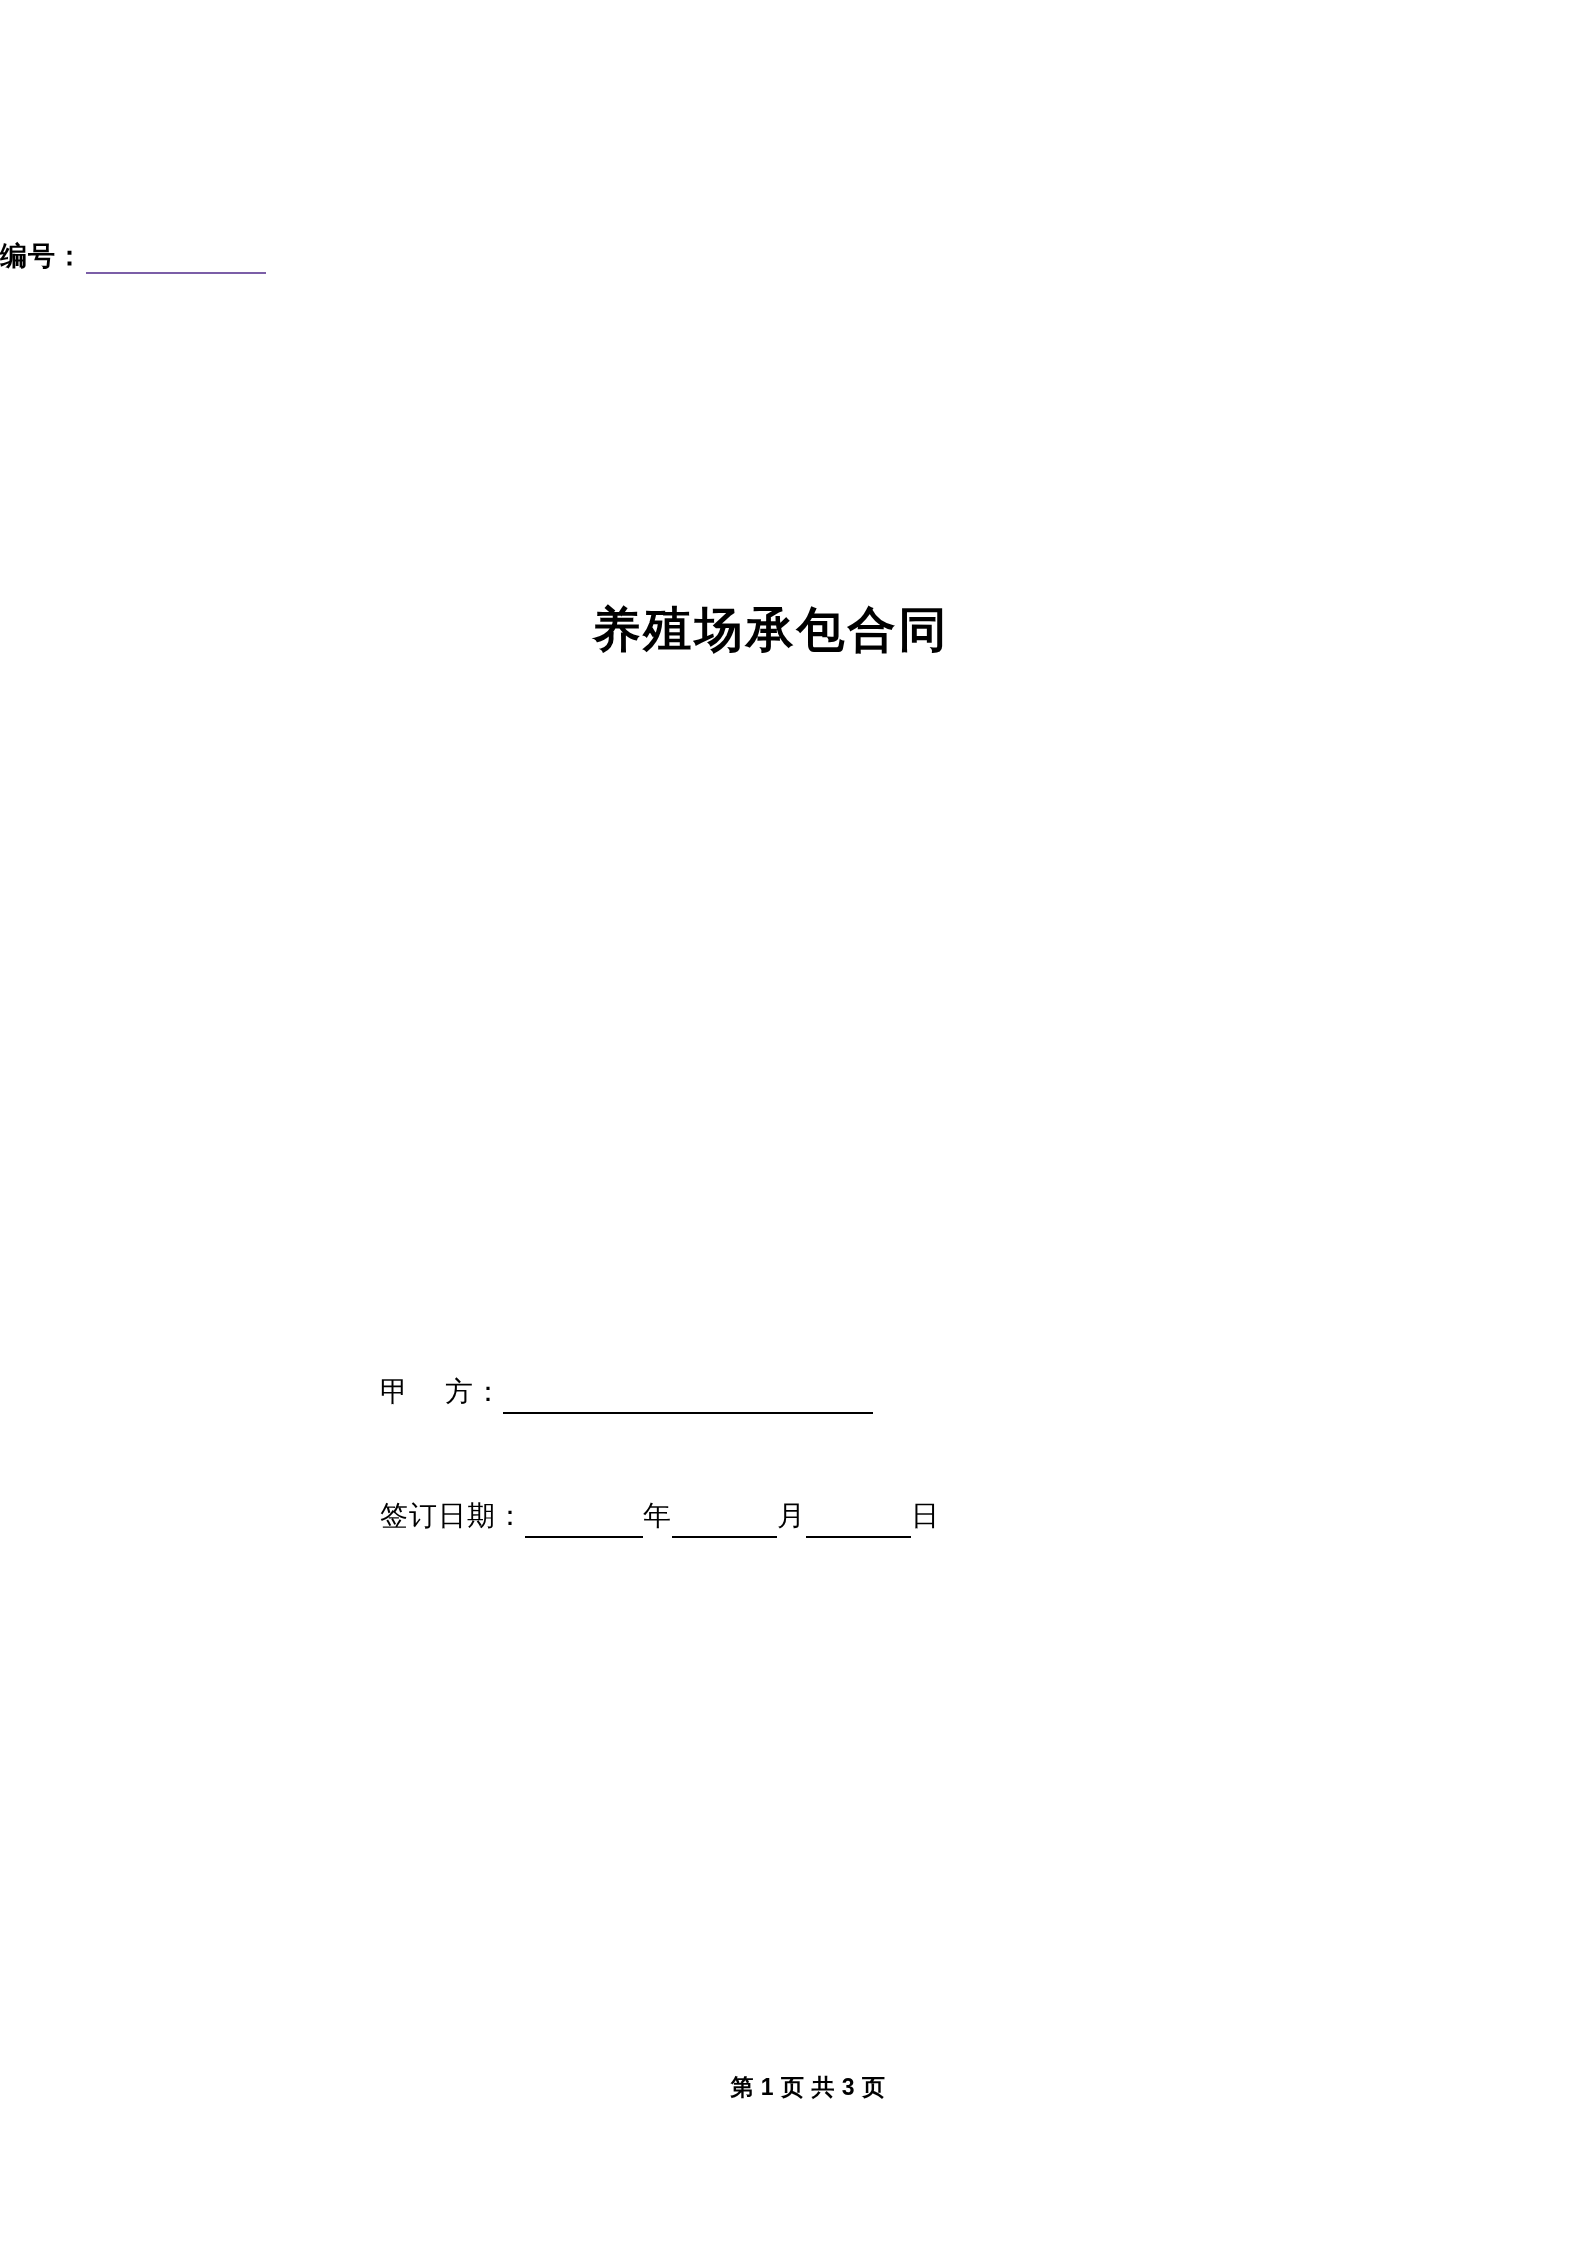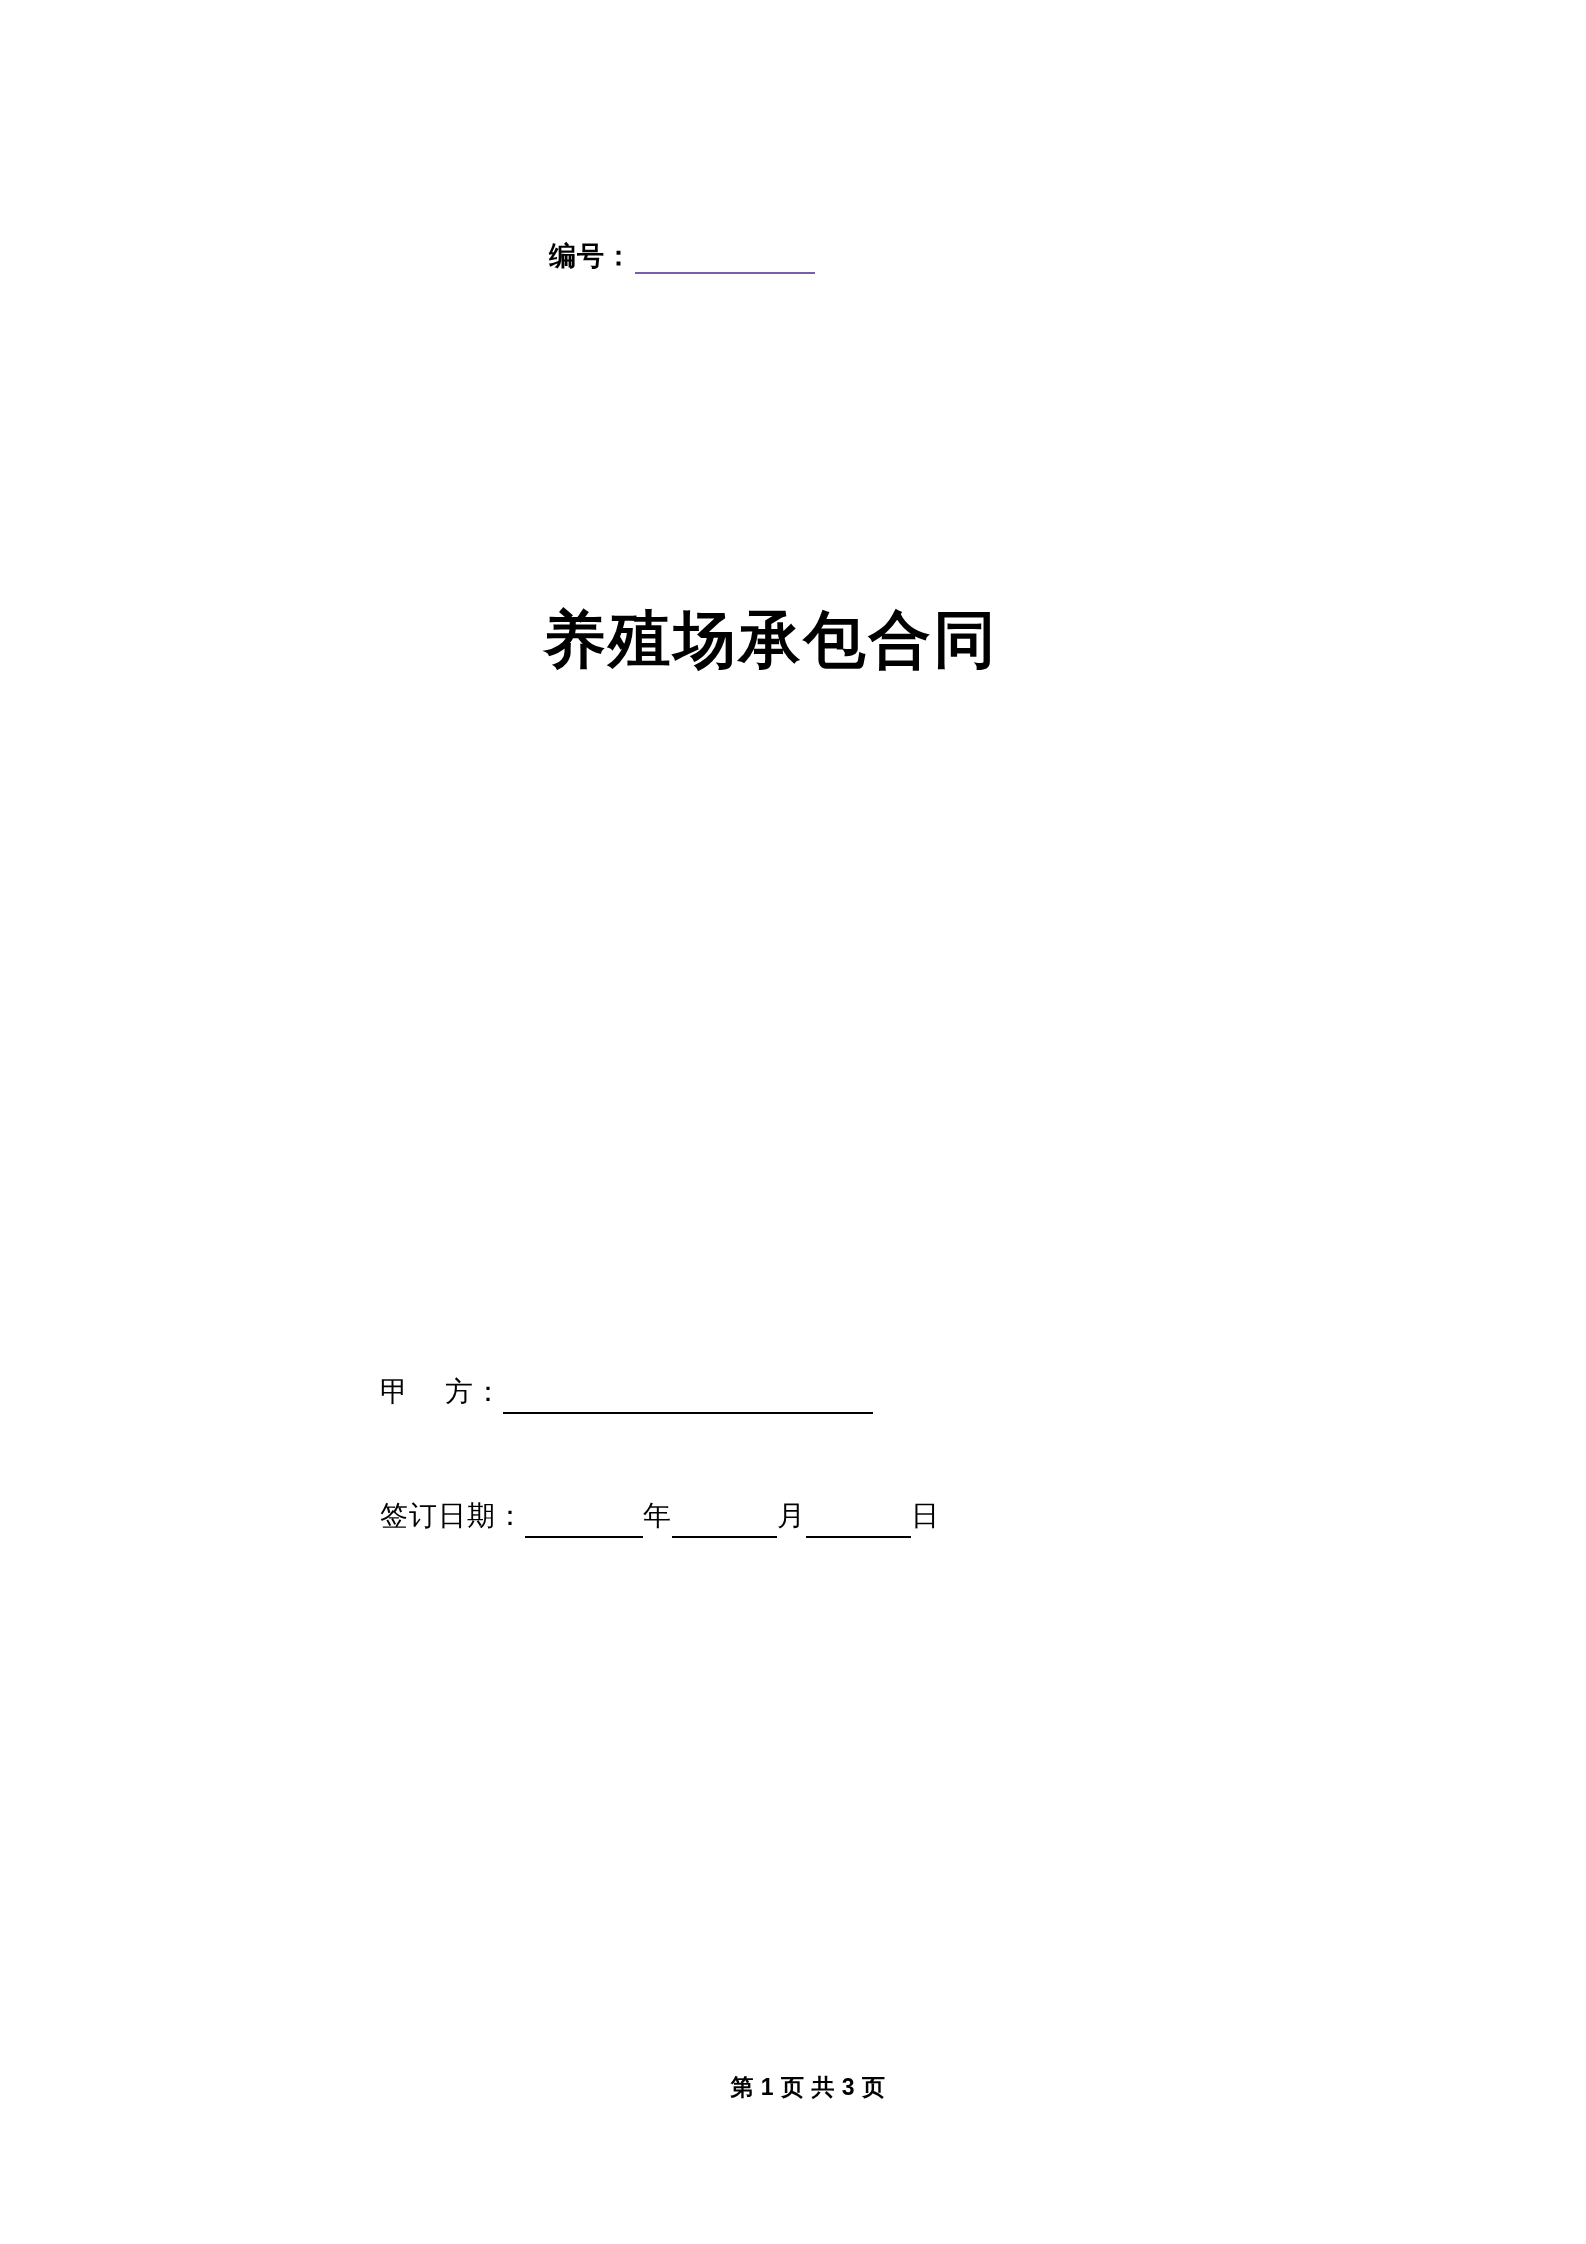--- a/index.html
+++ b/index.html
@@ -24,21 +24,21 @@
     height: 2244px;
     background: #ffffff;
   }
 
   
   .number-row {
     position: absolute;
     top: 238px;
     left: 0;
     width: 1586px;
-    text-align: center;
+    text-align: left;
     padding-right: 222px;
     box-sizing: border-box;
     font-size: 27px;
     font-weight: bold;
     letter-spacing: 1px;
     white-space: nowrap;
   }
   .number-row .num-label {
     display: inline-block;
   }
@@ -51,21 +51,21 @@
     margin-left: 2px;
   }
 
   
   .doc-title {
     position: absolute;
     top: 598px;
     left: 0;
     width: 1542px;
     text-align: center;
-    font-size: 62px;
+    font-size: 48px;
     font-weight: bold;
     letter-spacing: 3px;
     font-family: "DejaVu Serif", "Liberation Serif", serif;
   }
 
   
   .party-block {
     position: absolute;
     left: 380px;
     top: 1370px;

